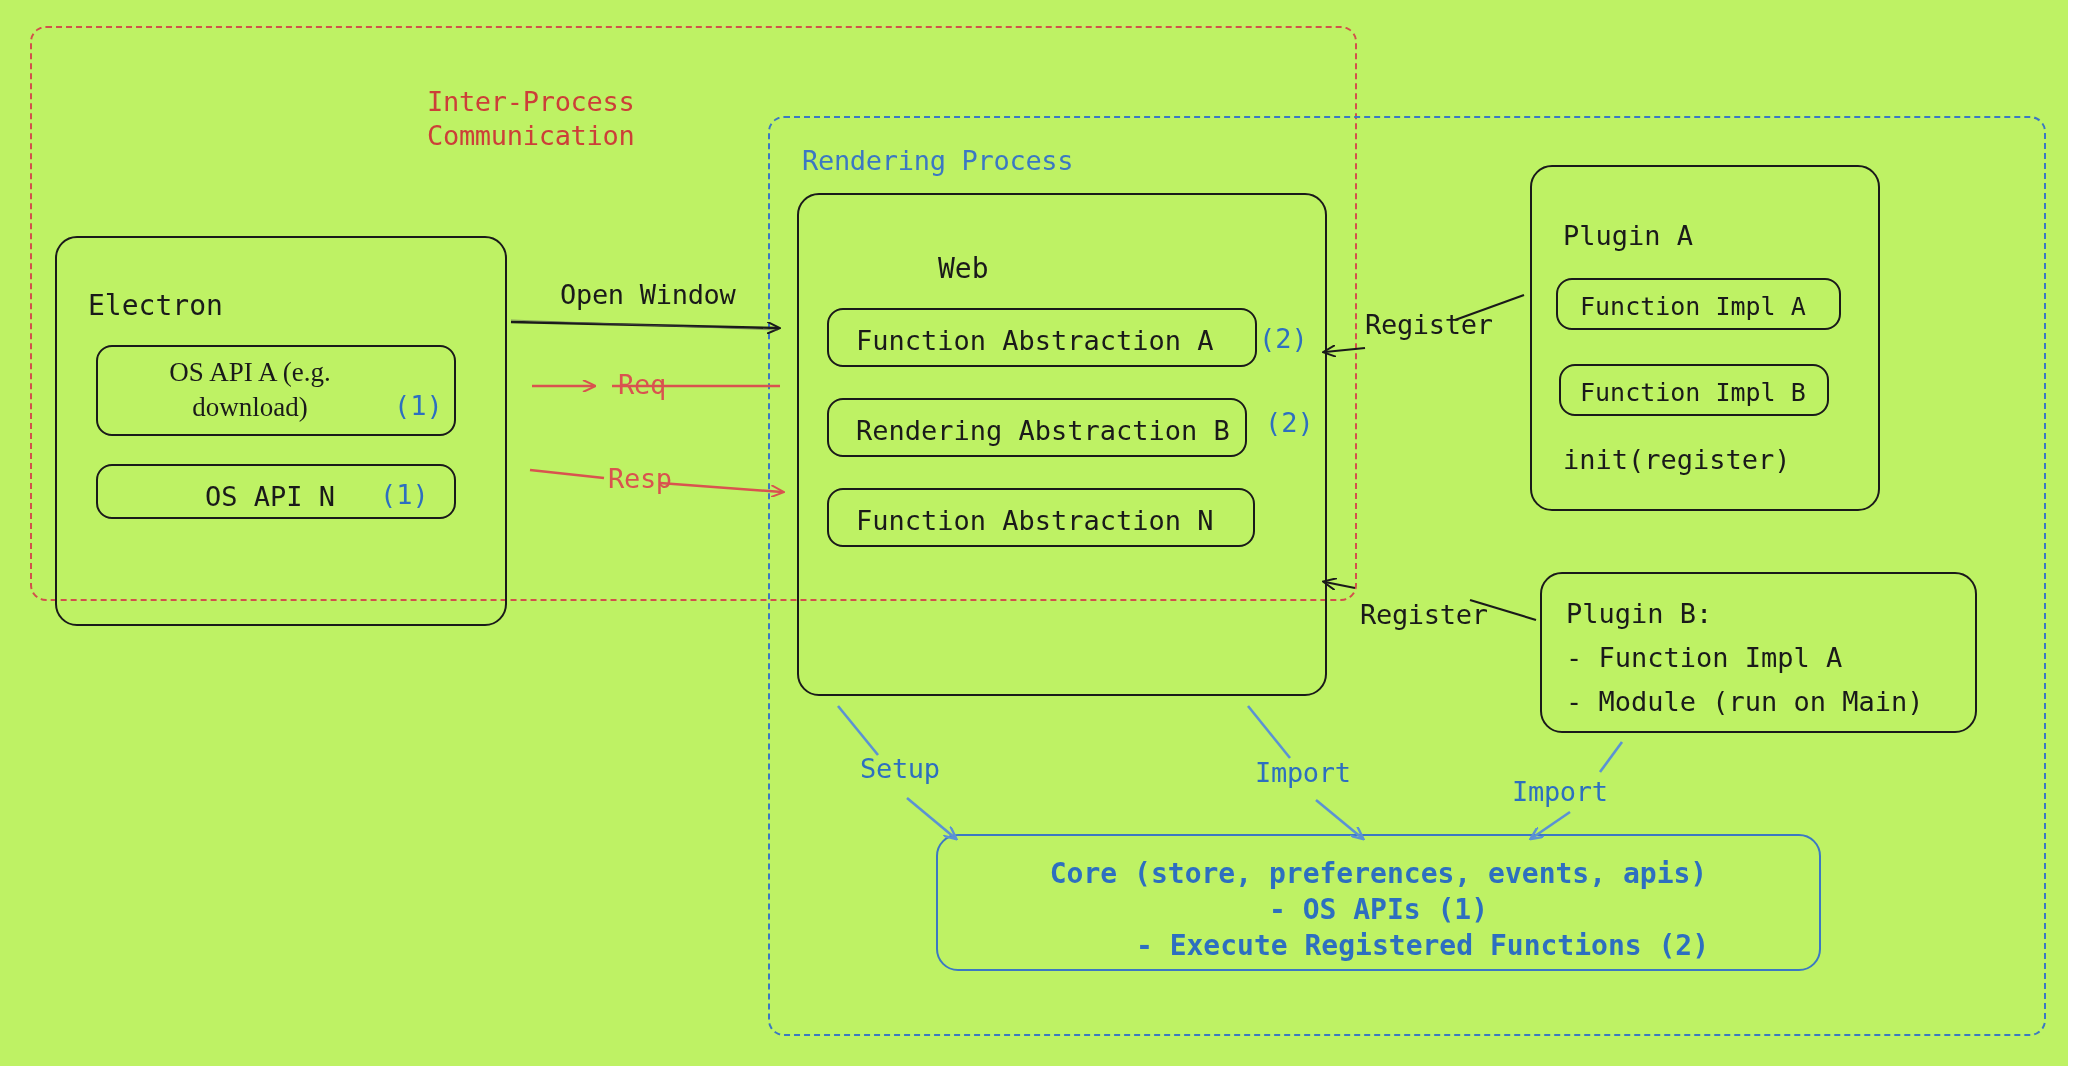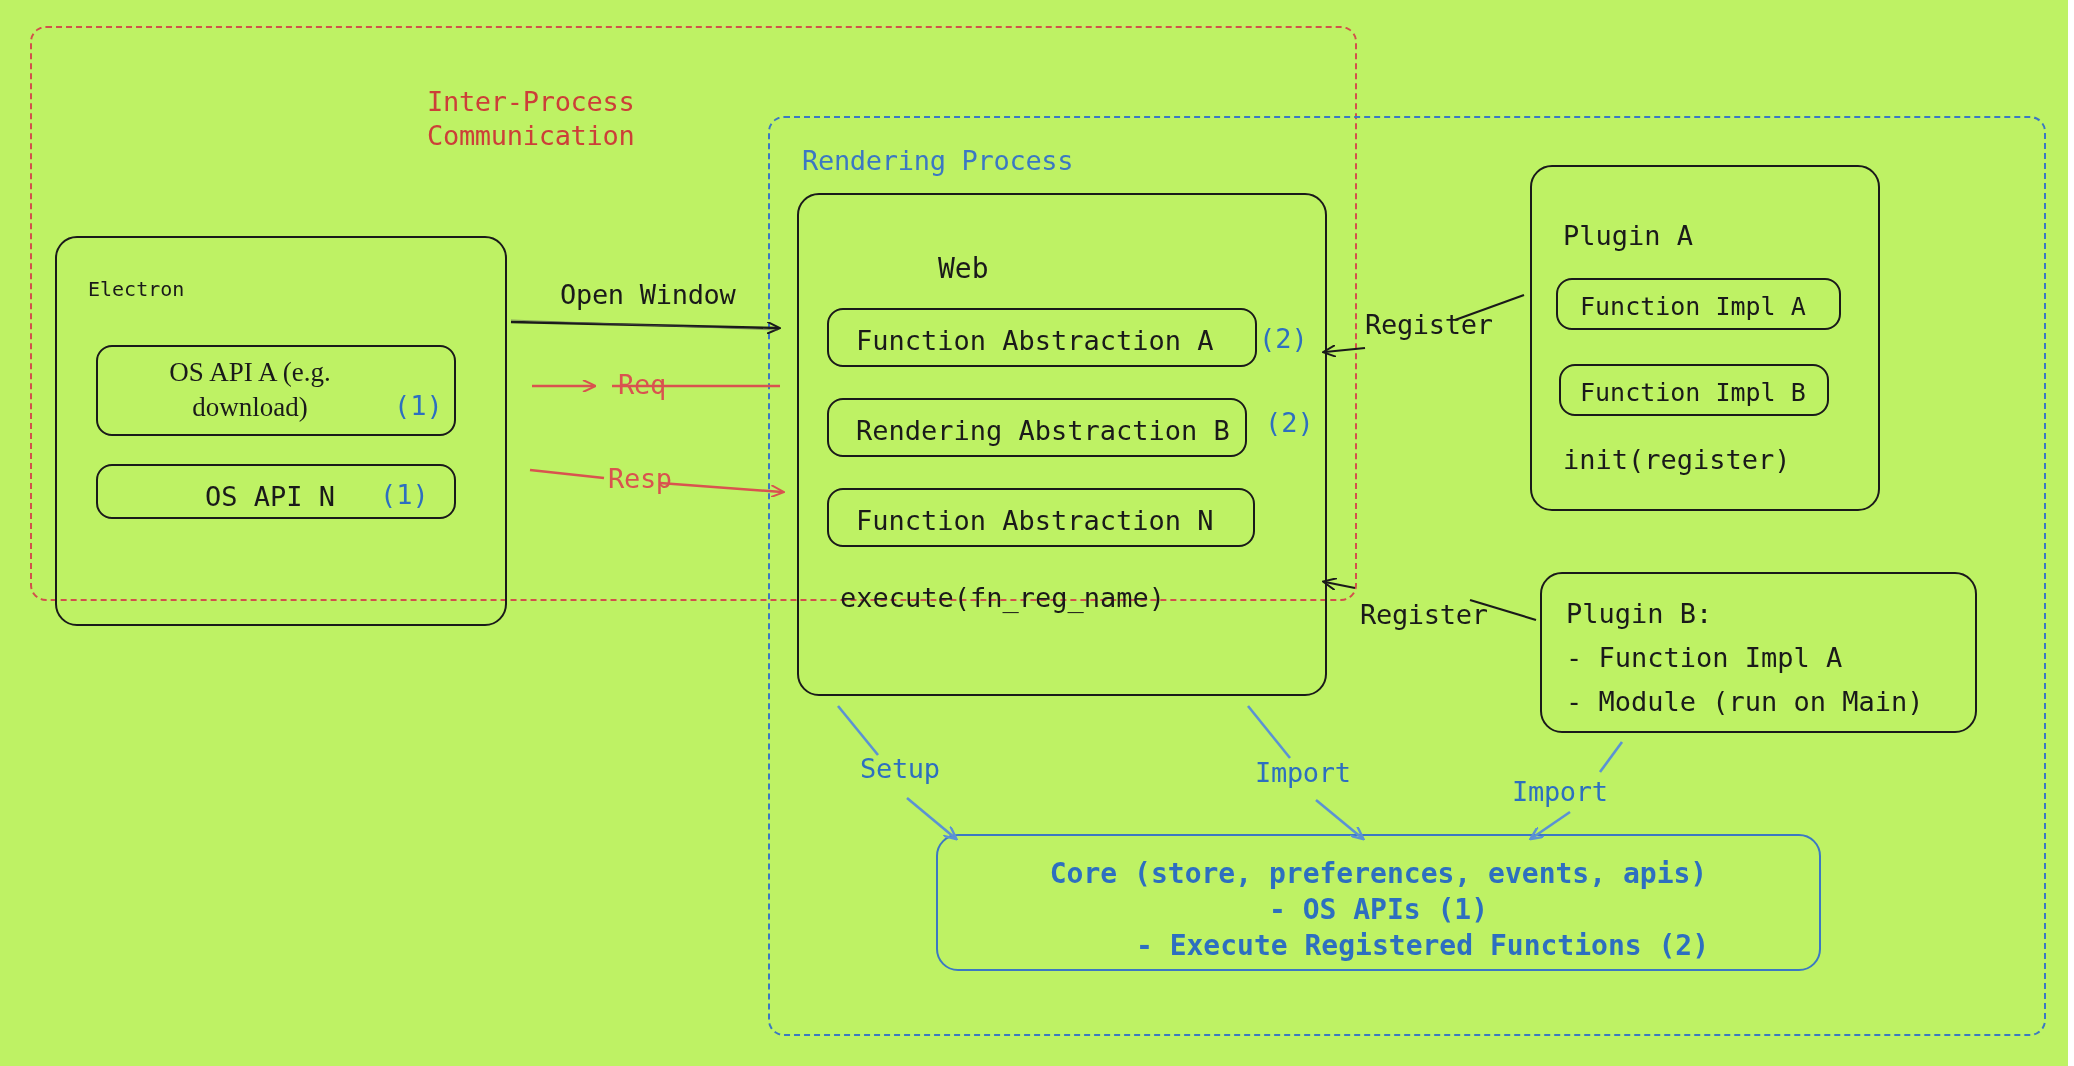--- a/index.html
+++ b/index.html
@@ -119,21 +119,21 @@
 
   <div class="node group-render" style="left:768px; top:116px; width:1278px; height:920px;"></div>
 
   <div class="group-label red" style="left:427px; top:85px;">Inter-Process
 Communication</div>
 
   <div class="group-label blue" style="left:802px; top:144px;">Rendering Process</div>
 
   <div class="node box" style="left:55px; top:236px; width:452px; height:390px;"></div>
 
-  <div class="t" style="left:88px; top:276px; font-size:20px;">Electron</div>
+  <div class="t" style="left:88px; top:288px; font-size:28px;">Electron</div>
 
   <div class="node box-inner" style="left:96px; top:345px; width:360px; height:91px;"></div>
   <div class="t center" style="left:110px; top:355px; width:280px;">OS API A (e.g.
 download)</div>
   <div class="marker" style="left:394px; top:390px;">(1)</div>
 
   <div class="node box-inner" style="left:96px; top:464px; width:360px; height:55px;"></div>
   <div class="t" style="left:205px; top:479px;">OS API N</div>
   <div class="marker" style="left:380px; top:479px;">(1)</div>
 
@@ -145,21 +145,20 @@
   <div class="t" style="left:856px; top:323px;">Function Abstraction A</div>
   <div class="marker" style="left:1259px; top:323px;">(2)</div>
 
   <div class="node box-inner" style="left:827px; top:398px; width:420px; height:59px;"></div>
   <div class="t" style="left:856px; top:413px;">Rendering Abstraction B</div>
   <div class="marker" style="left:1265px; top:407px;">(2)</div>
 
   <div class="node box-inner" style="left:827px; top:488px; width:428px; height:59px;"></div>
   <div class="t" style="left:856px; top:503px;">Function Abstraction N</div>
 
-  <div class="t" style="left:840px; top:580px;">execute(fn_reg_name)</div>
 
   <div class="node box" style="left:1530px; top:165px; width:350px; height:346px;"></div>
 
   <div class="t" style="left:1563px; top:218px;">Plugin A</div>
 
   <div class="node box-inner" style="left:1556px; top:278px; width:285px; height:52px;"></div>
   <div class="t" style="left:1580px; top:291px; font-size:25px;">Function Impl A</div>
 
   <div class="node box-inner" style="left:1559px; top:364px; width:270px; height:52px;"></div>
   <div class="t" style="left:1580px; top:377px; font-size:25px;">Function Impl B</div>

